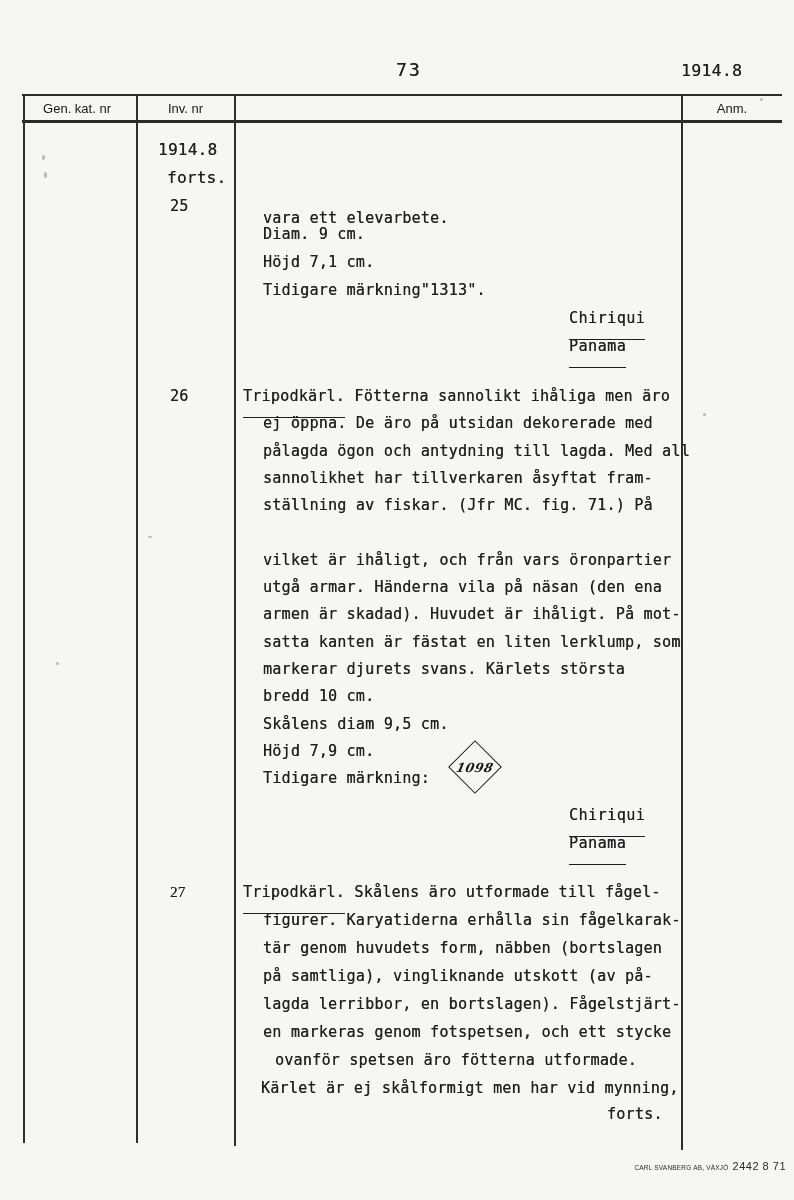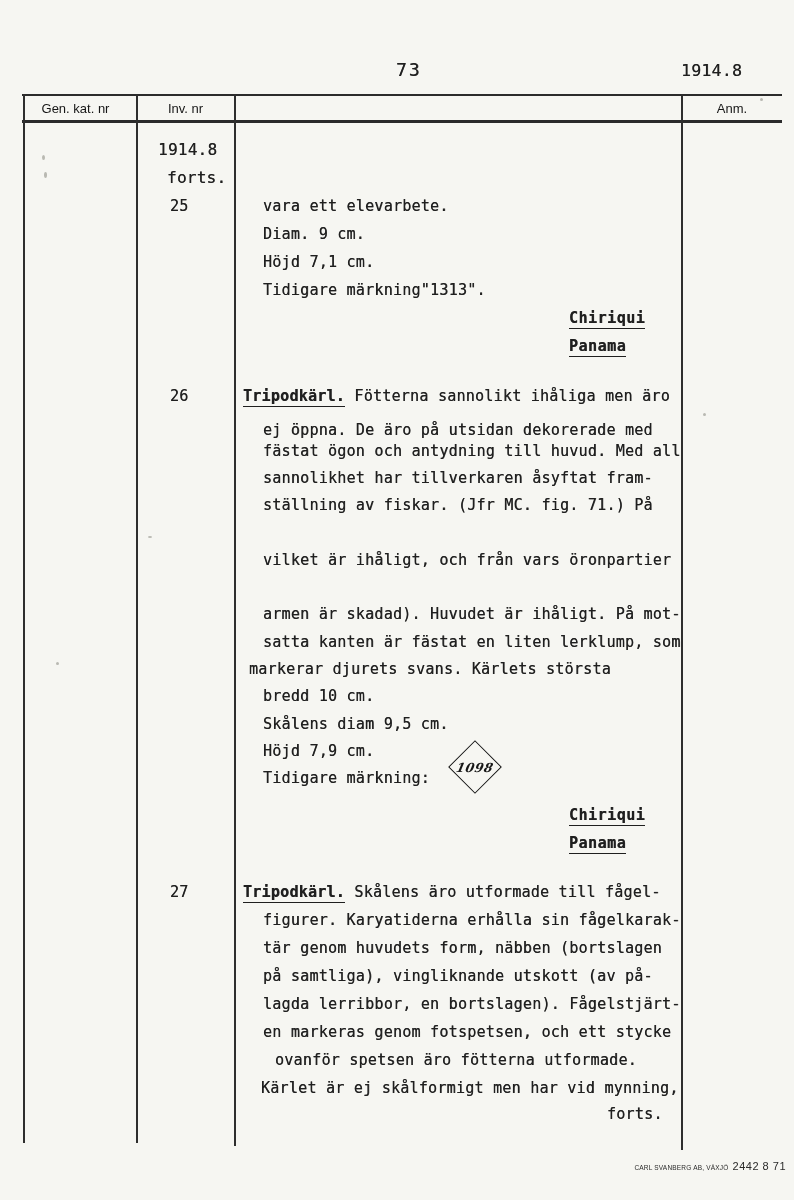--- a/index.html
+++ b/index.html
@@ -14,21 +14,21 @@
     font-size:15px;line-height:20px;letter-spacing:0.25px;
     color:#1f1f1f;text-shadow:0.3px 0 0 rgba(20,20,20,0.75);
   }
   .tw-big{font-size:18px;}
   .form-label{
     position:absolute;font-family:"Liberation Sans", sans-serif;
     font-size:13px;color:#161616;white-space:pre;
   }
   .hline{position:absolute;background:#2b2b2b;}
   .vline{position:absolute;background:#2e2e2e;width:2px;}
-  .u{border-bottom:1.6px solid #1f1f1f;padding-bottom:1px;font-weight:bold;}
+  .u{border-bottom:1.6px solid #1f1f1f;padding-bottom:12px;}
   .prov{letter-spacing:0.5px;}
   .diamond{
     position:absolute;width:36px;height:36px;
     border:1.8px solid #161616;transform:rotate(45deg);
     background:transparent;display:flex;align-items:center;justify-content:center;
   }
   .diamond-text{
     transform:rotate(-45deg) skewX(-12deg);
     font-family:"DejaVu Serif", serif;font-style:italic;
     font-size:12.5px;font-weight:bold;color:#161616;letter-spacing:0.5px;
@@ -50,56 +50,57 @@
   <div class="tw tw-big" style="left:396px;top:60px;letter-spacing:2px;">73</div>
   <div class="tw" style="left:681px;top:61px;font-size:16.5px;">1914.8</div>
 
   <div class="hline" style="left:22px;top:94px;width:760px;height:2px;"></div>
   <div class="hline" style="left:22px;top:120px;width:760px;height:3px;"></div>
   <div class="vline" style="left:23px;top:94px;height:1049px;"></div>
   <div class="vline" style="left:136px;top:94px;height:1049px;"></div>
   <div class="vline" style="left:234px;top:94px;height:1052px;"></div>
   <div class="vline" style="left:681px;top:94px;height:1056px;z-index:1;"></div>
 
-  <div class="form-label" style="left:24px;top:101px;width:103px;text-align:center;">Gen. kat. nr</div>
+  <div class="form-label" style="left:8px;top:101px;width:103px;text-align:right;">Gen. kat. nr</div>
   <div class="form-label" style="left:137px;top:101px;width:97px;text-align:center;">Inv. nr</div>
   <div class="form-label" style="left:682px;top:101px;width:100px;text-align:center;">Anm.</div>
 
   <div class="tw" style="left:158px;top:140px;font-size:16px;">1914.8</div>
   <div class="tw" style="left:167px;top:168px;font-size:16px;">forts.</div>
 
   <div class="tw" style="left:170px;top:196px;">25</div>
-  <div class="tw" style="left:263px;top:196px;text-align:center;">vara ett elevarbete.</div>
+  <div class="tw" style="left:263px;top:208px;text-align:center;">vara ett elevarbete.</div>
   <div class="tw" style="left:263px;top:224px;">Diam. 9 cm.</div>
   <div class="tw" style="left:263px;top:252px;">Höjd 7,1 cm.</div>
   <div class="tw" style="left:263px;top:280px;">Tidigare märkning"1313".</div>
   <div class="tw prov" style="left:569px;top:308px;"><span class="u">Chiriqui</span></div>
   <div class="tw prov" style="left:569px;top:336px;"><span class="u">Panama</span></div>
 
   <div class="tw" style="left:170px;top:386px;">26</div>
   <div class="tw" style="left:243px;top:386px;"><span class="u">Tripodkärl.</span><span> Fötterna sannolikt ihåliga men äro</span></div>
-  <div class="tw" style="left:263px;top:413px;margin-top:7px;">ej öppna. De äro på utsidan dekorerade med</div>
-  <div class="tw" style="left:263px;top:441px;z-index:2;">fästat ögon och antydning till huvud. Med all</div>
+  <div class="tw" style="left:263px;top:413px;">ej öppna. De äro på utsidan dekorerade med</div>
+  <div class="tw" style="left:263px;top:441px;z-index:2;">pålagda ögon och antydning till lagda. Med all</div>
   <div class="tw" style="left:263px;top:468px;">sannolikhet har tillverkaren åsyftat fram-</div>
   <div class="tw" style="left:263px;top:495px;">ställning av fiskar. (Jfr MC. fig. 71.) På</div>
   <div class="tw" style="left:263px;top:550px;">vilket är ihåligt, och från vars öronpartier</div>
+  <div class="tw" style="left:263px;top:577px;">utgå armar. Händerna vila på näsan (den ena</div>
   <div class="tw" style="left:263px;top:604px;z-index:2;">armen är skadad). Huvudet är ihåligt. På mot-</div>
   <div class="tw" style="left:263px;top:632px;z-index:2;">satta kanten är fästat en liten lerklump, som</div>
-  <div class="tw" style="left:249px;top:659px;">markerar djurets svans. Kärlets största</div>
+  <div class="tw" style="left:263px;top:659px;">markerar djurets svans. Kärlets största</div>
   <div class="tw" style="left:263px;top:686px;">bredd 10 cm.</div>
   <div class="tw" style="left:263px;top:714px;">Skålens diam 9,5 cm.</div>
   <div class="tw" style="left:263px;top:741px;">Höjd 7,9 cm.</div>
   <div class="tw" style="left:263px;top:768px;">Tidigare märkning:</div>
   <div class="diamond" style="left:456px;top:748px;">
     <span class="diamond-text">1098</span>
   </div>
   <div class="tw prov" style="left:569px;top:805px;"><span class="u">Chiriqui</span></div>
   <div class="tw prov" style="left:569px;top:833px;"><span class="u">Panama</span></div>
 
-  <div class="tw" style="left:170px;top:882px;">27</div>
+  <div class="tw" style="left:170px;top:882px;font-family:Liberation Serif, serif;">27</div>
   <div class="tw" style="left:243px;top:882px;"><span class="u">Tripodkärl.</span><span> Skålens äro utformade till fågel-</span></div>
   <div class="tw" style="left:263px;top:910px;">figurer. Karyatiderna erhålla sin fågelkarak-</div>
   <div class="tw" style="left:263px;top:938px;">tär genom huvudets form, näbben (bortslagen</div>
   <div class="tw" style="left:263px;top:966px;">på samtliga), vingliknande utskott (av på-</div>
   <div class="tw" style="left:263px;top:994px;">lagda lerribbor, en bortslagen). Fågelstjärt-</div>
   <div class="tw" style="left:263px;top:1022px;">en markeras genom fotspetsen, och ett stycke</div>
   <div class="tw" style="left:275px;top:1050px;">ovanför spetsen äro fötterna utformade.</div>
   <div class="tw" style="left:261px;top:1078px;z-index:2;">Kärlet är ej skålformigt men har vid mynning,</div>
   <div class="tw" style="left:607px;top:1104px;">forts.</div>
 

